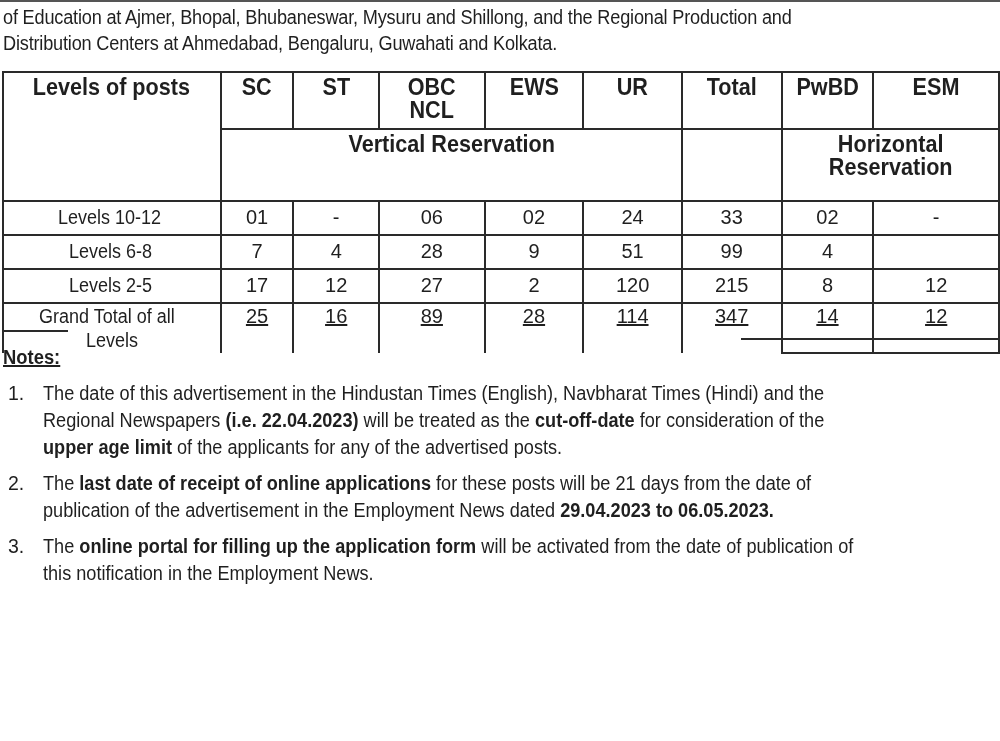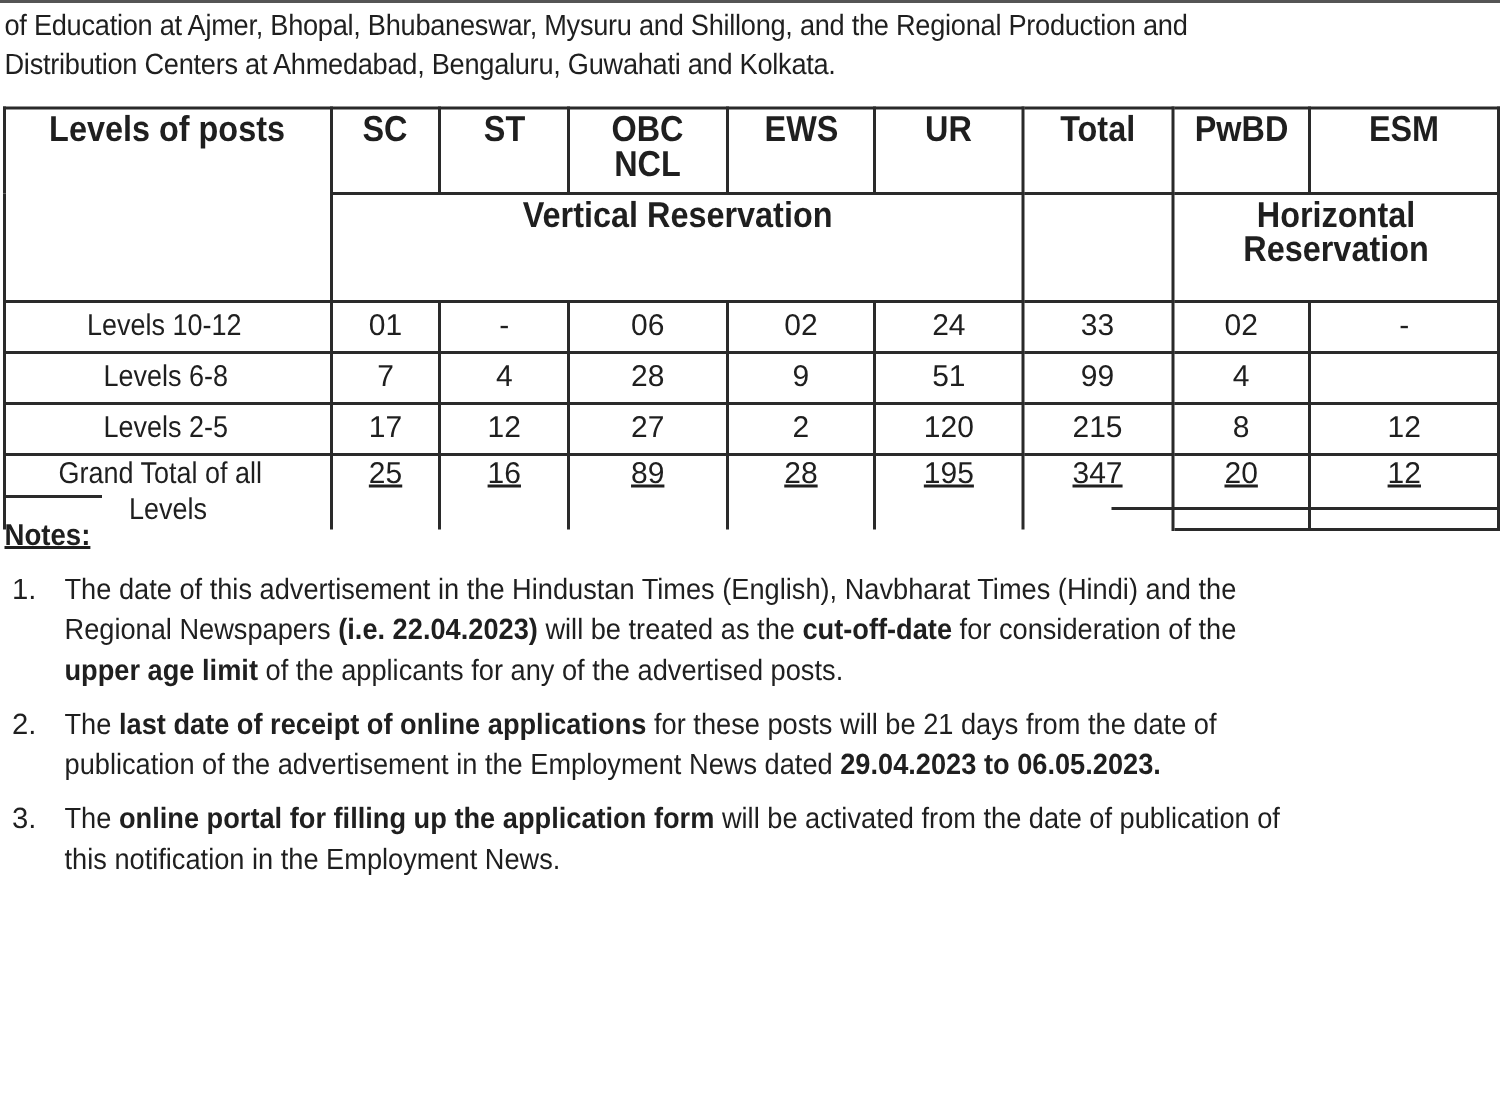--- a/index.html
+++ b/index.html
@@ -100,23 +100,23 @@
     <td>215</td>
     <td>8</td>
     <td>12</td>
   </tr>
   <tr class="gt">
     <td class="lvl open"><span class="condl">Grand Total of all</span><br><span class="condl">Levels</span></td>
     <td class="open">25</td>
     <td class="open">16</td>
     <td class="open">89</td>
     <td class="open">28</td>
-    <td class="open">195</td>
+    <td class="open">114</td>
     <td class="open">347</td>
-    <td>20</td>
+    <td>14</td>
     <td>12</td>
   </tr>
 </tbody>
   </table>
 <div class="gt-underline"></div>
 <div class="gt-rule"></div>
 
 <div class="notes-title">Notes:</div>
 
 <div class="note" style="top:380px;height:81px">

